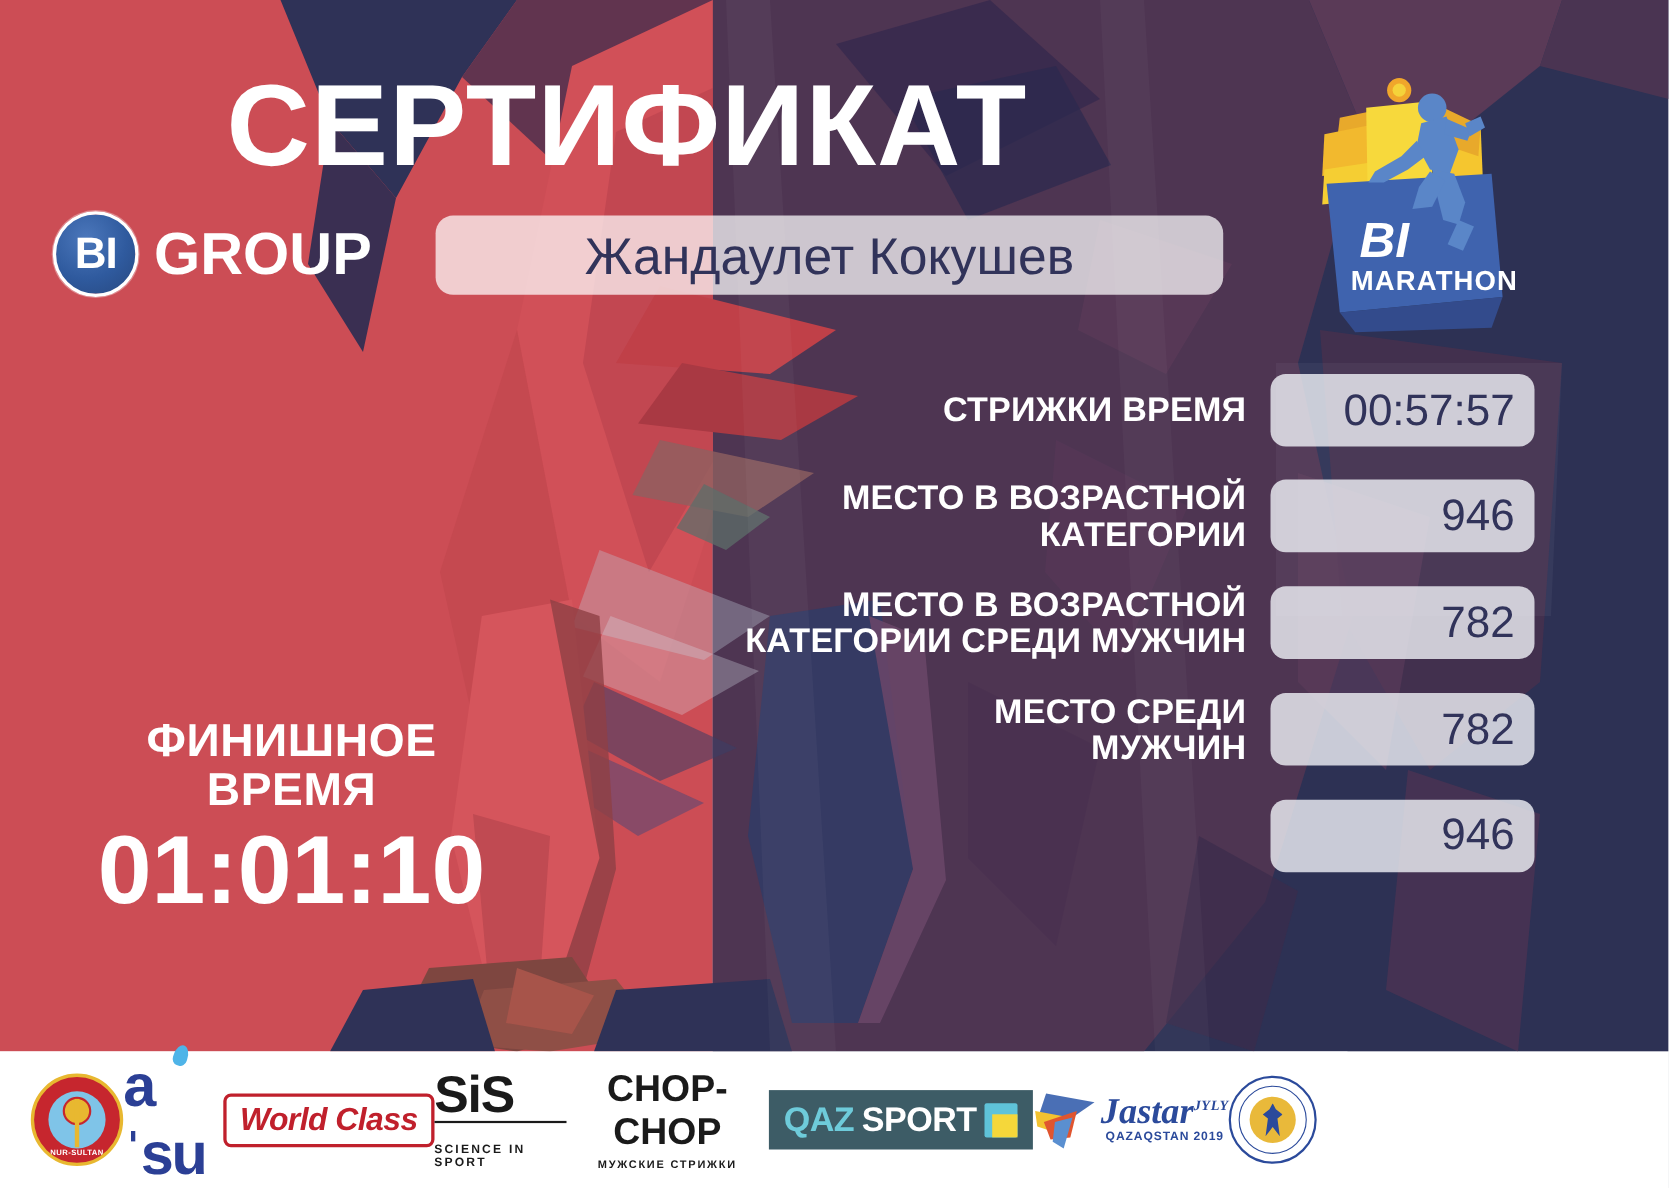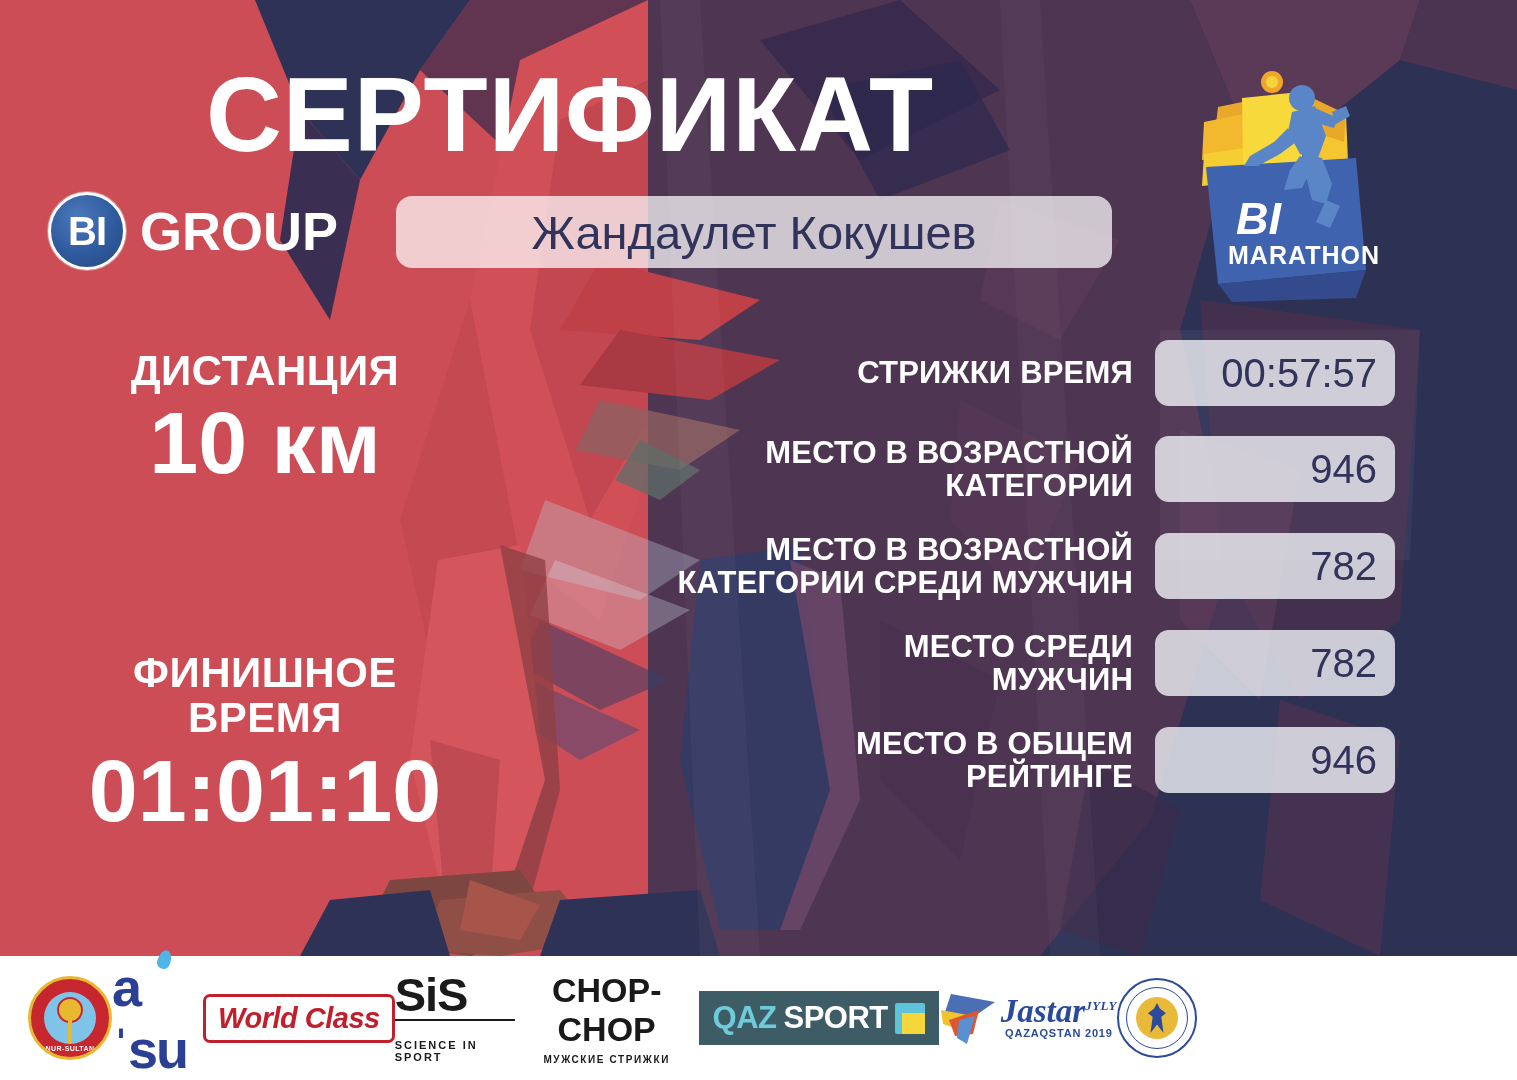--- a/index.html
+++ b/index.html
@@ -231,24 +231,20 @@
         <path d="M122,92 L142,96 L152,122 L146,142 L132,138 L126,114 Z"></path>
         <path d="M146,138 L160,144 L150,166 L136,160 Z"></path>
         <path d="M120,94 L134,102 L122,126 L104,128 L110,108 Z"></path>
       </g>
 
       <text x="56" y="172" font-family="Liberation Sans, sans-serif" font-size="45" font-weight="bold" font-style="italic" fill="#FFFFFF">BI</text>
       <text x="48" y="202" font-family="Liberation Sans, sans-serif" font-size="25" font-weight="bold" fill="#FFFFFF" letter-spacing="1">MARATHON</text>
     </svg>
   </div>
 
-  <div class="leftblk" id="blk-distance">
-    <div class="left-label">ДИСТАНЦИЯ</div>
-    <div class="left-value">10 км</div>
-  </div>
 
   <div class="leftblk" id="blk-finish">
     <div class="left-label" style="white-space:pre-line">ФИНИШНОЕ
 ВРЕМЯ</div>
     <div class="left-value">01:01:10</div>
   </div>
 
   <div id="stats">
 
     <div class="stat-row" style="margin-bottom:30px;">
@@ -276,22 +272,20 @@
 
     <div class="stat-row" style="margin-bottom:30px;">
       <div class="stat-label">МЕСТО СРЕДИ
 МУЖЧИН</div>
       <div class="stat-box">
         <span class="stat-value">782</span>
       </div>
     </div>
 
     <div class="stat-row">
-      <div class="stat-label">МЕСТО В ОБЩЕМ
-РЕЙТИНГЕ</div>
       <div class="stat-box">
         <span class="stat-value">946</span>
       </div>
     </div>
 
   </div>
 
   <div id="sponsors">
 
     <div class="sp">

